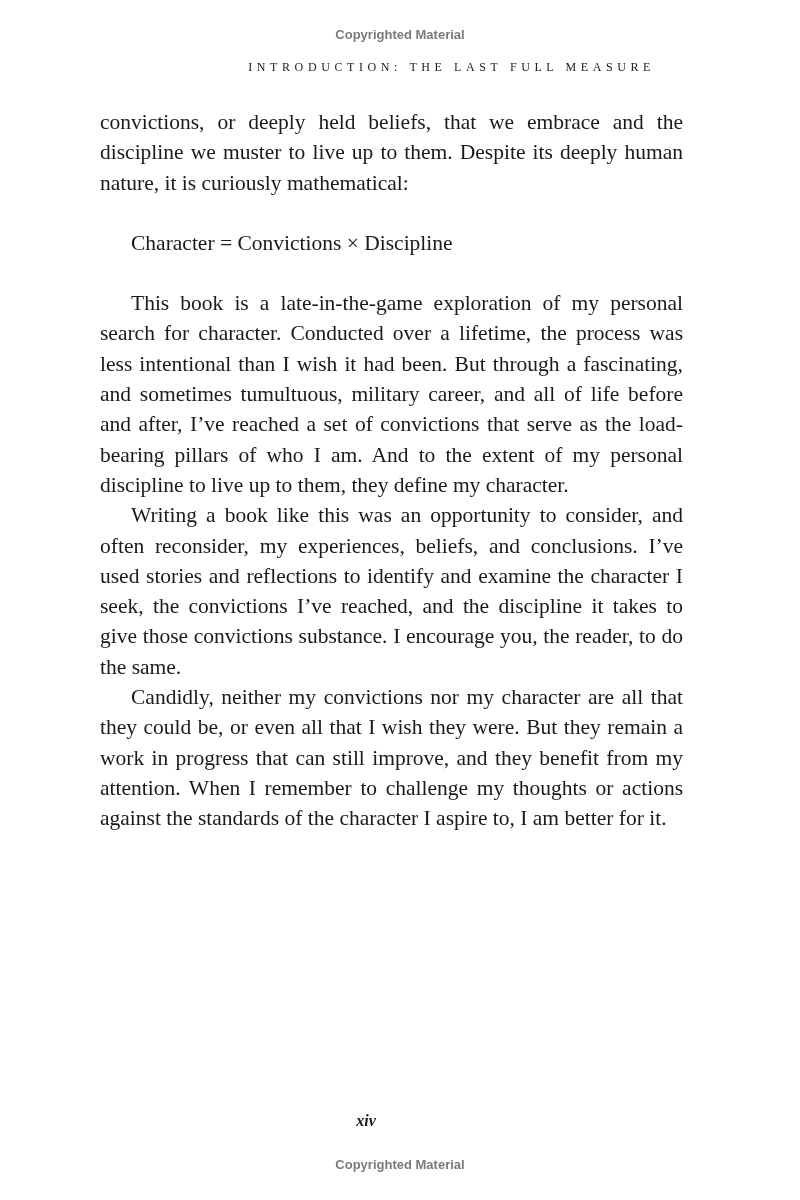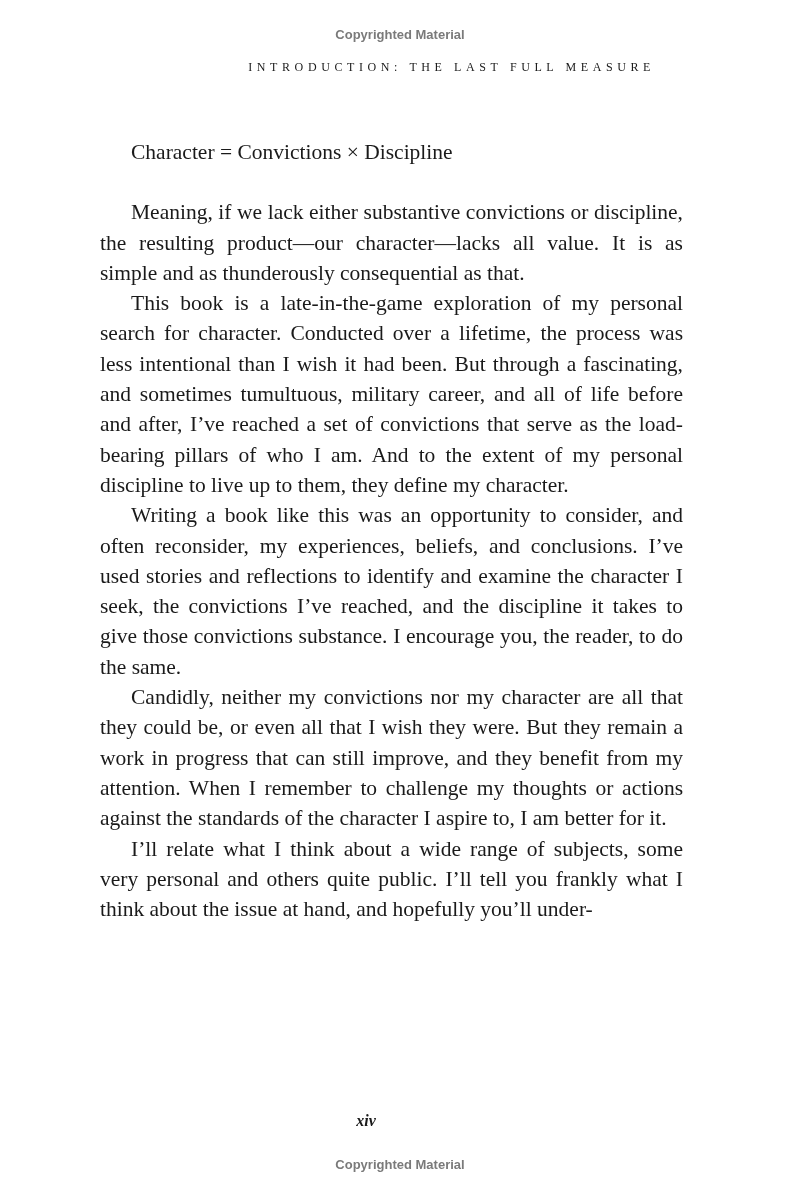--- a/index.html
+++ b/index.html
@@ -31,23 +31,22 @@
     }
   </style>
 </head>
 <body>
 
 <div class="watermark wm-top">Copyrighted Material</div>
 
 <div class="running-head">INTRODUCTION: THE LAST FULL MEASURE</div>
 
 <div class="body-text">
+  <p>convictions, or deeply held beliefs, that we embrace and the discipline we muster to live up to them. Despite its deeply human nature, it is curiously mathematical:</p>
   <p class="equation">Character = Convictions × Discipline</p>
-  <p class="indent">Meaning, if we lack either substantive convictions or discipline, the resulting product—our character—lacks all value. It is as simple and as thunderously consequential as that.</p>
   <p class="indent">This book is a late-in-the-game exploration of my personal search for character. Conducted over a lifetime, the process was less intentional than I wish it had been. But through a fascinating, and sometimes tumultuous, military career, and all of life before and after, I’ve reached a set of convictions that serve as the load-bearing pillars of who I am. And to the extent of my personal discipline to live up to them, they define my character.</p>
   <p class="indent">Writing a book like this was an opportunity to consider, and often reconsider, my experiences, beliefs, and conclusions. I’ve used stories and reflections to identify and examine the character I seek, the convictions I’ve reached, and the discipline it takes to give those convictions substance. I encourage you, the reader, to do the same.</p>
   <p class="indent">Candidly, neither my convictions nor my character are all that they could be, or even all that I wish they were. But they remain a work in progress that can still improve, and they benefit from my attention. When I remember to challenge my thoughts or actions against the standards of the character I aspire to, I am better for it.</p>
-  <p class="indent">I’ll relate what I think about a wide range of subjects, some very personal and others quite public. I’ll tell you frankly what I think about the issue at hand, and hopefully you’ll under-</p>
 </div>
 
 <div class="folio">xiv</div>
 
 <div class="watermark wm-bottom">Copyrighted Material</div>
 
 </body></html>

